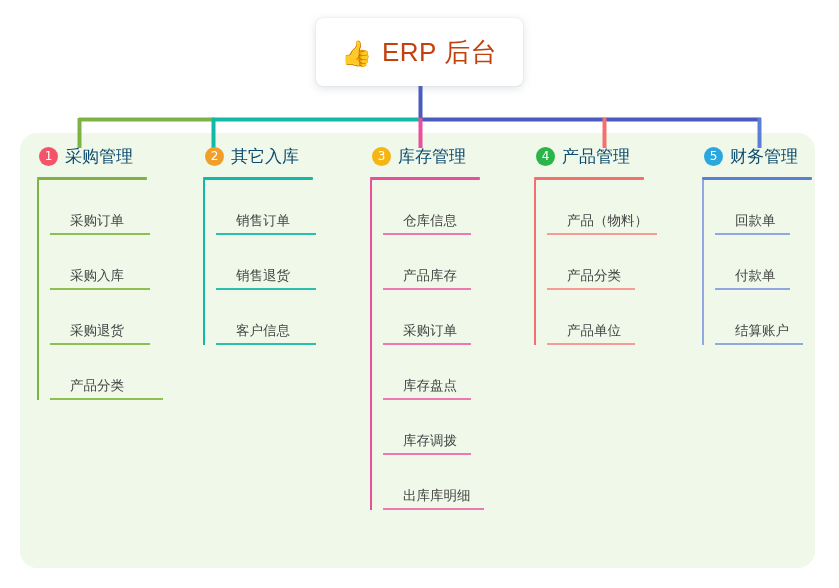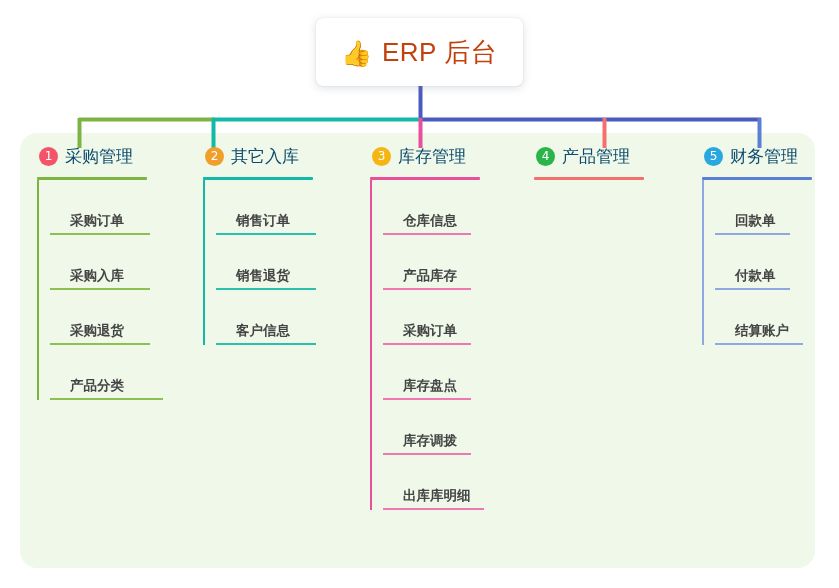--- a/index.html
+++ b/index.html
@@ -116,21 +116,20 @@
     top: 0;
     width: 2px;
     bottom: 0;
   }
   .item {
     position: relative;
     height: 55px;
     box-sizing: border-box;
     display: flex;
     align-items: flex-end;
-    font-weight: bold;
   }
   .item-label {
     font-size: 13.5px;
     color: #444444;
     white-space: nowrap;
     padding: 0 0 5px 20px;
   }
   .item-rule {
     position: absolute;
     left: 0;
@@ -249,20 +248,35 @@
       </div>
     </div>
   </div>
 
   <div class="column" style="left:534px; width:165px;">
     <div class="col-header">
       <span class="badge" style="background: rgb(43, 180, 74);">4</span>
       <span class="col-title">产品管理</span>
     </div>
     <div class="col-rule" style="width:110px; background:#f4706e;"></div>
+    <div class="items">
+      <div class="spine" style="background:#f4706e;"></div>
+      <div class="item">
+        <span class="item-label">产品（物料）</span>
+        <span class="item-rule" style="width:110px; background:#f79b97;"></span>
+      </div>
+      <div class="item">
+        <span class="item-label">产品分类</span>
+        <span class="item-rule" style="width:88px; background:#f79b97;"></span>
+      </div>
+      <div class="item">
+        <span class="item-label">产品单位</span>
+        <span class="item-rule" style="width:88px; background:#f79b97;"></span>
+      </div>
+    </div>
   </div>
 
   <div class="column" style="left:702px; width:135px;">
     <div class="col-header">
       <span class="badge" style="background: rgb(41, 168, 224);">5</span>
       <span class="col-title">财务管理</span>
     </div>
     <div class="col-rule" style="width:110px; background:#5b7fd4;"></div>
     <div class="items">
       <div class="spine" style="background:#8fa8e0;"></div>

